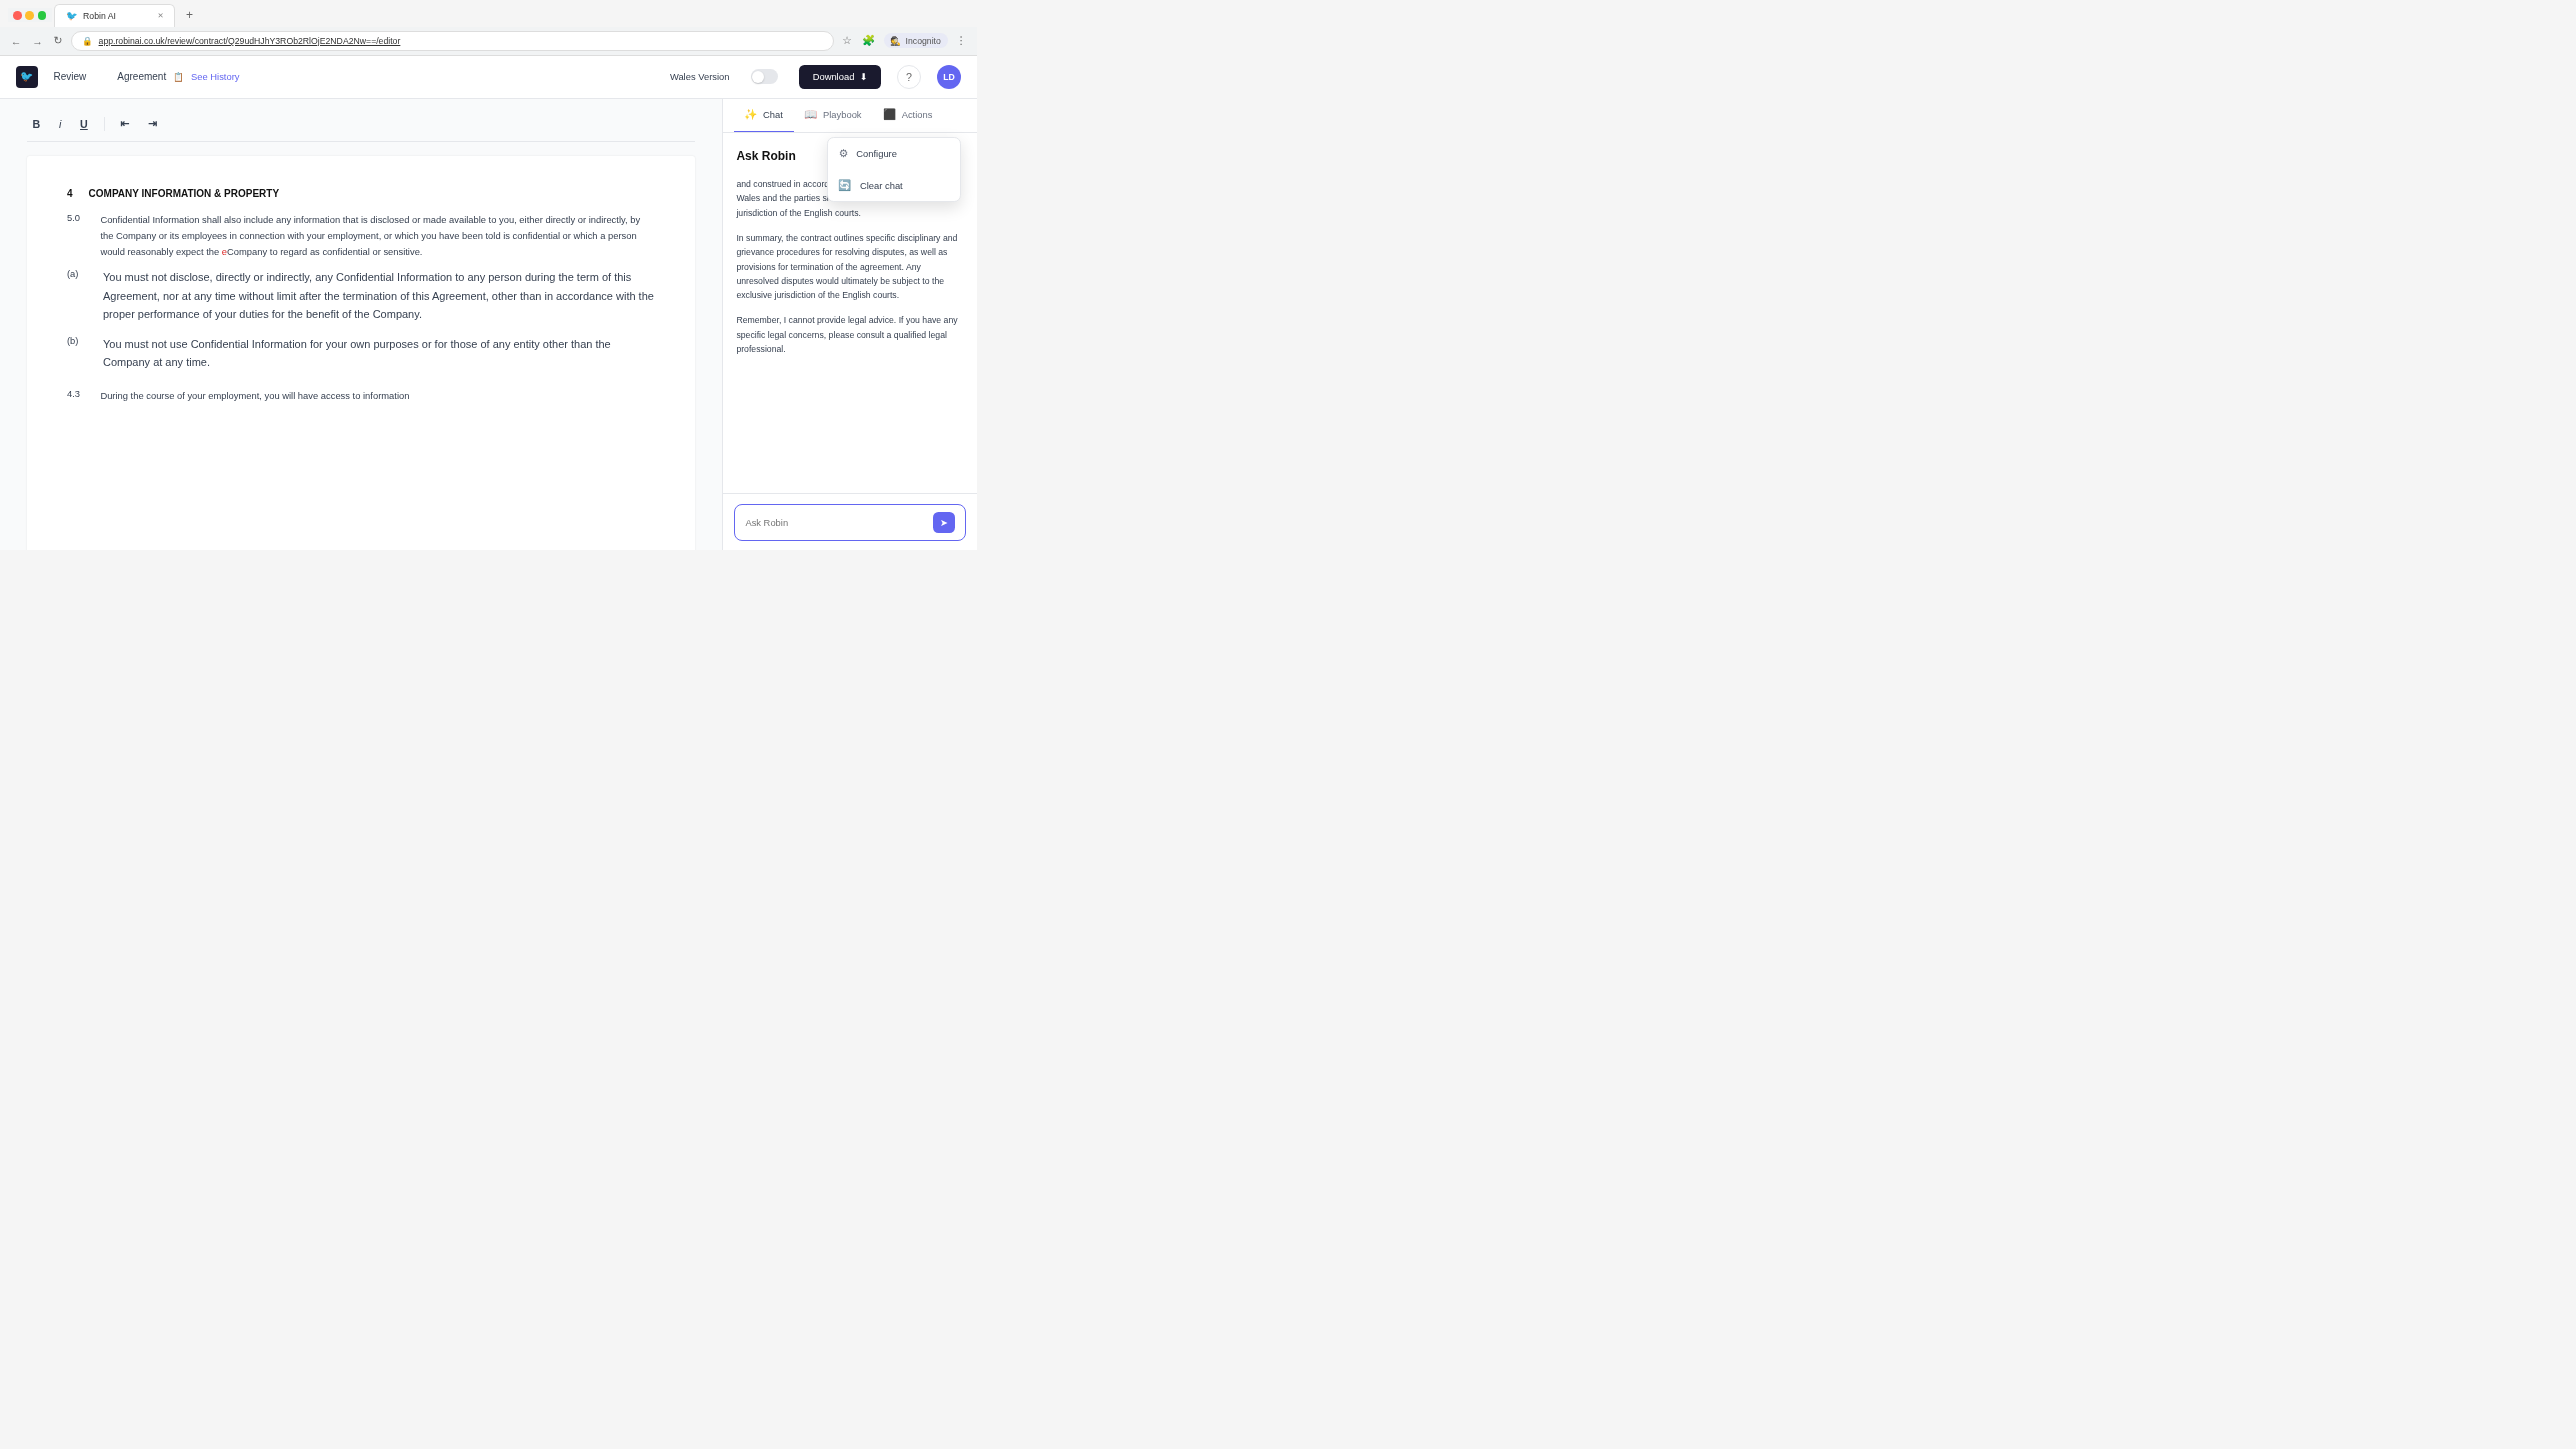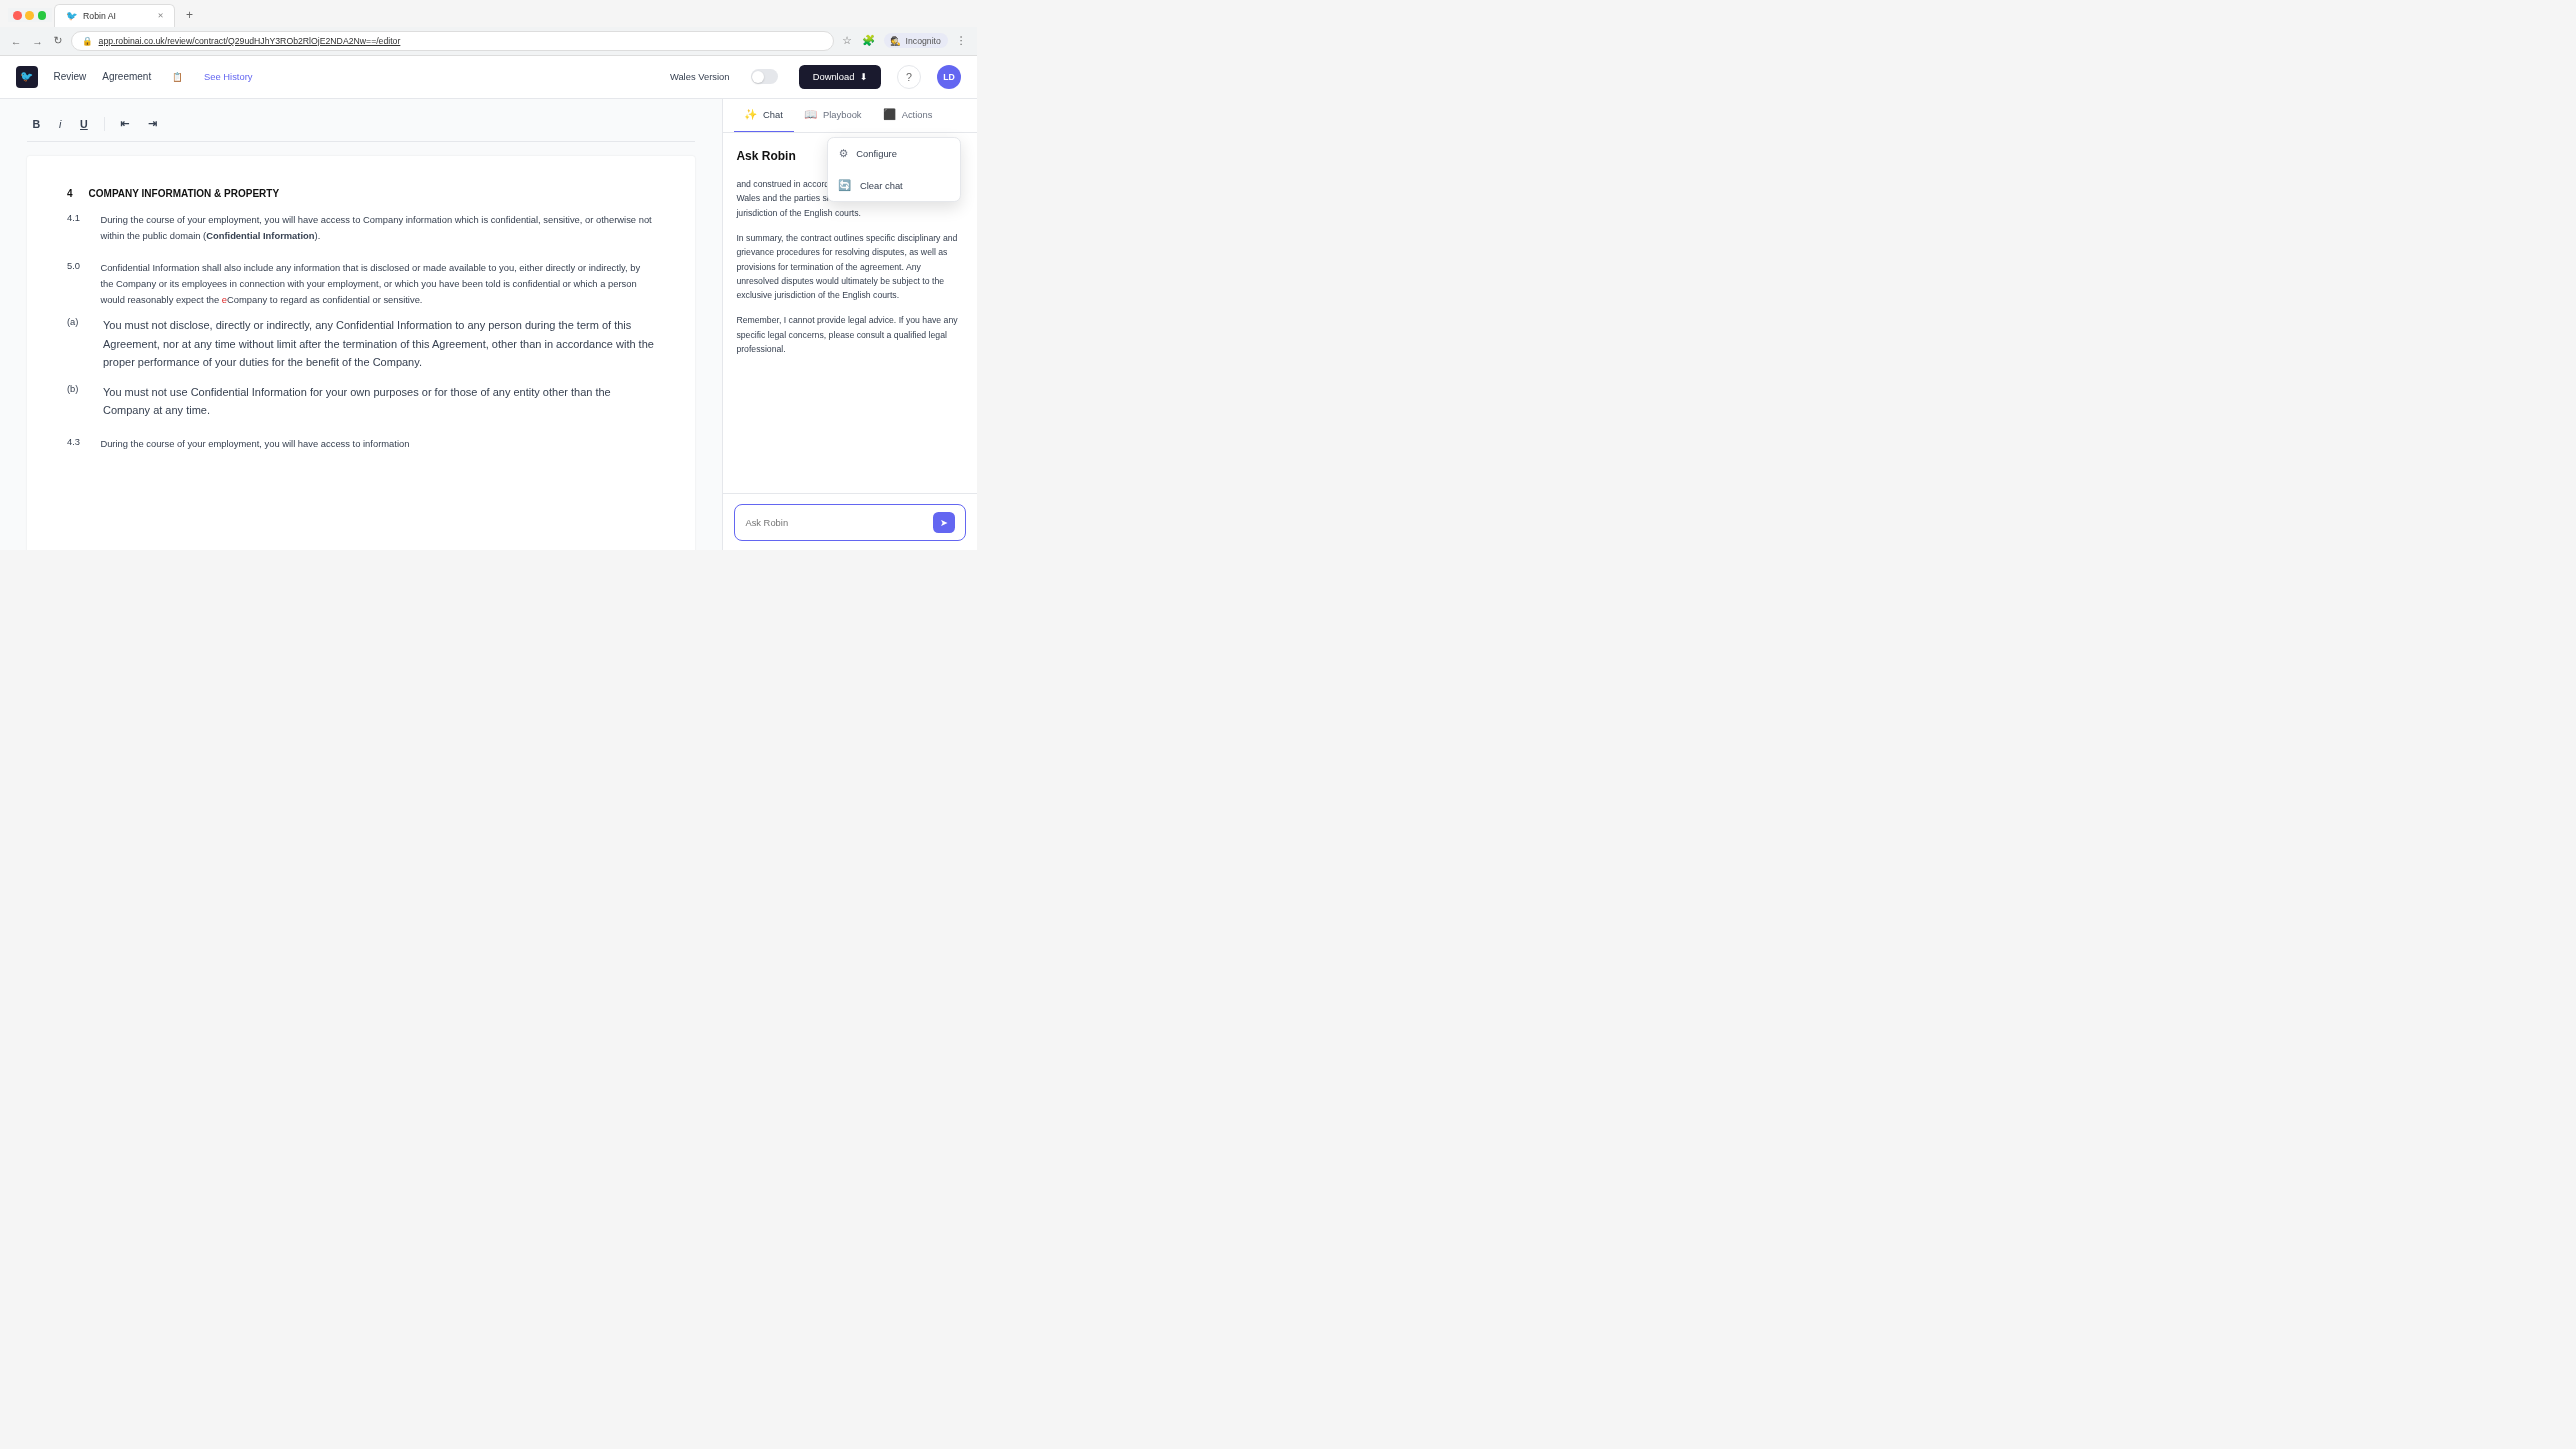--- a/index.html
+++ b/index.html
@@ -22,21 +22,21 @@
     .url-bar { flex: 1; background: white; border: 0.7px solid #ddd; border-radius: 13.4px; padding: 4px 10.7px; font-size: 8.7px; color: #333; display: flex; align-items: center; gap: 5.4px; }
     .url-bar-text { flex: 1; color: #333; font-size: 8.7px; text-decoration: underline; }
     .browser-actions { display: flex; gap: 5.4px; align-items: center; color: #666; }
     .browser-action-btn { background: none; border: none; cursor: pointer; color: #666; font-size: 10.7px; padding: 2.7px; }
 
     
     .app-header { background: white; border-bottom: 0.7px solid #e5e7eb; display: flex; align-items: center; padding: 0 16px; height: 43px; gap: 16px; }
     .logo { display: flex; align-items: center; gap: 5.4px; }
     .logo-icon { width: 21.5px; height: 21.5px; background: #1a1a2e; border-radius: 4px; display: flex; align-items: center; justify-content: center; color: white; font-size: 10.7px; }
     .nav-review { font-size: 10px; color: #374151; font-weight: 500; cursor: pointer; }
-    .breadcrumb { display: flex; align-items: center; gap: 21px; }
+    .breadcrumb { display: flex; align-items: center; gap: 7px; margin-left: 15px; }
     .breadcrumb-doc { font-size: 10px; color: #374151; font-weight: 500; cursor: pointer; }
     .breadcrumb-icon { color: #9ca3af; font-size: 8.7px; }
     .see-history { font-size: 9.4px; color: #6366f1; cursor: pointer; font-weight: 500; }
     .header-spacer { flex: 1; }
     .clean-version-label { font-size: 9.4px; color: #374151; font-weight: 500; }
     .toggle { width: 27px; height: 14.8px; background: #e5e7eb; border-radius: 7.4px; cursor: pointer; position: relative; margin: 0 5.4px; }
     .toggle-knob { width: 12px; height: 12px; background: white; border-radius: 50%; position: absolute; top: 1.3px; left: 1.3px; box-shadow: 0 0.7px 2px rgba(0,0,0,0.2); }
     .download-btn { display: flex; align-items: flex-end; gap: 5.4px; background: #1a1a2e; color: white; border: none; border-radius: 5.4px; padding: 6.7px 13.4px; font-size: 9.4px; font-weight: 500; cursor: pointer; }
     .help-btn { width: 24px; height: 24px; border-radius: 50%; border: 0.7px solid #e5e7eb; background: white; cursor: pointer; display: flex; align-items: center; justify-content: center; color: #666; font-size: 10.7px; }
     .avatar { width: 24px; height: 24px; border-radius: 50%; background: #6366f1; color: white; display: flex; align-items: center; justify-content: center; font-size: 8.7px; font-weight: 600; cursor: pointer; }
@@ -175,28 +175,20 @@
       <button class="toolbar-btn">⇤</button>
       <button class="toolbar-btn">⇥</button>
     </div>
 
     <div class="doc-content">
       <div class="section-title">
         <span class="section-num">4</span>
         <span>COMPANY INFORMATION &amp; PROPERTY</span>
       </div>
 
-      <div class="subsection">
-        <div class="subsection-header">
-          <span class="subsection-num">4.1</span>
-          <span class="subsection-text">
-            During the course of your employment, you will have access to Company information which is confidential, sensitive, or otherwise not within the public domain (<span class="bold-text">Confidential Information</span>).
-          </span>
-        </div>
-      </div>
 
       <div class="subsection">
         <div class="subsection-header">
           <span class="subsection-num">5.0</span>
           <span class="subsection-text">
             Confidential Information shall also include any information that is disclosed or made available to you, either directly or indirectly, by the Company or its employees in connection with your employment, or which you have been told is confidential or which a person would reasonably expect the <span class="highlight-word">e</span>Company to regard as confidential or sensitive.
           </span>
         </div>
         <div class="sub-items">
           <div class="sub-item">

